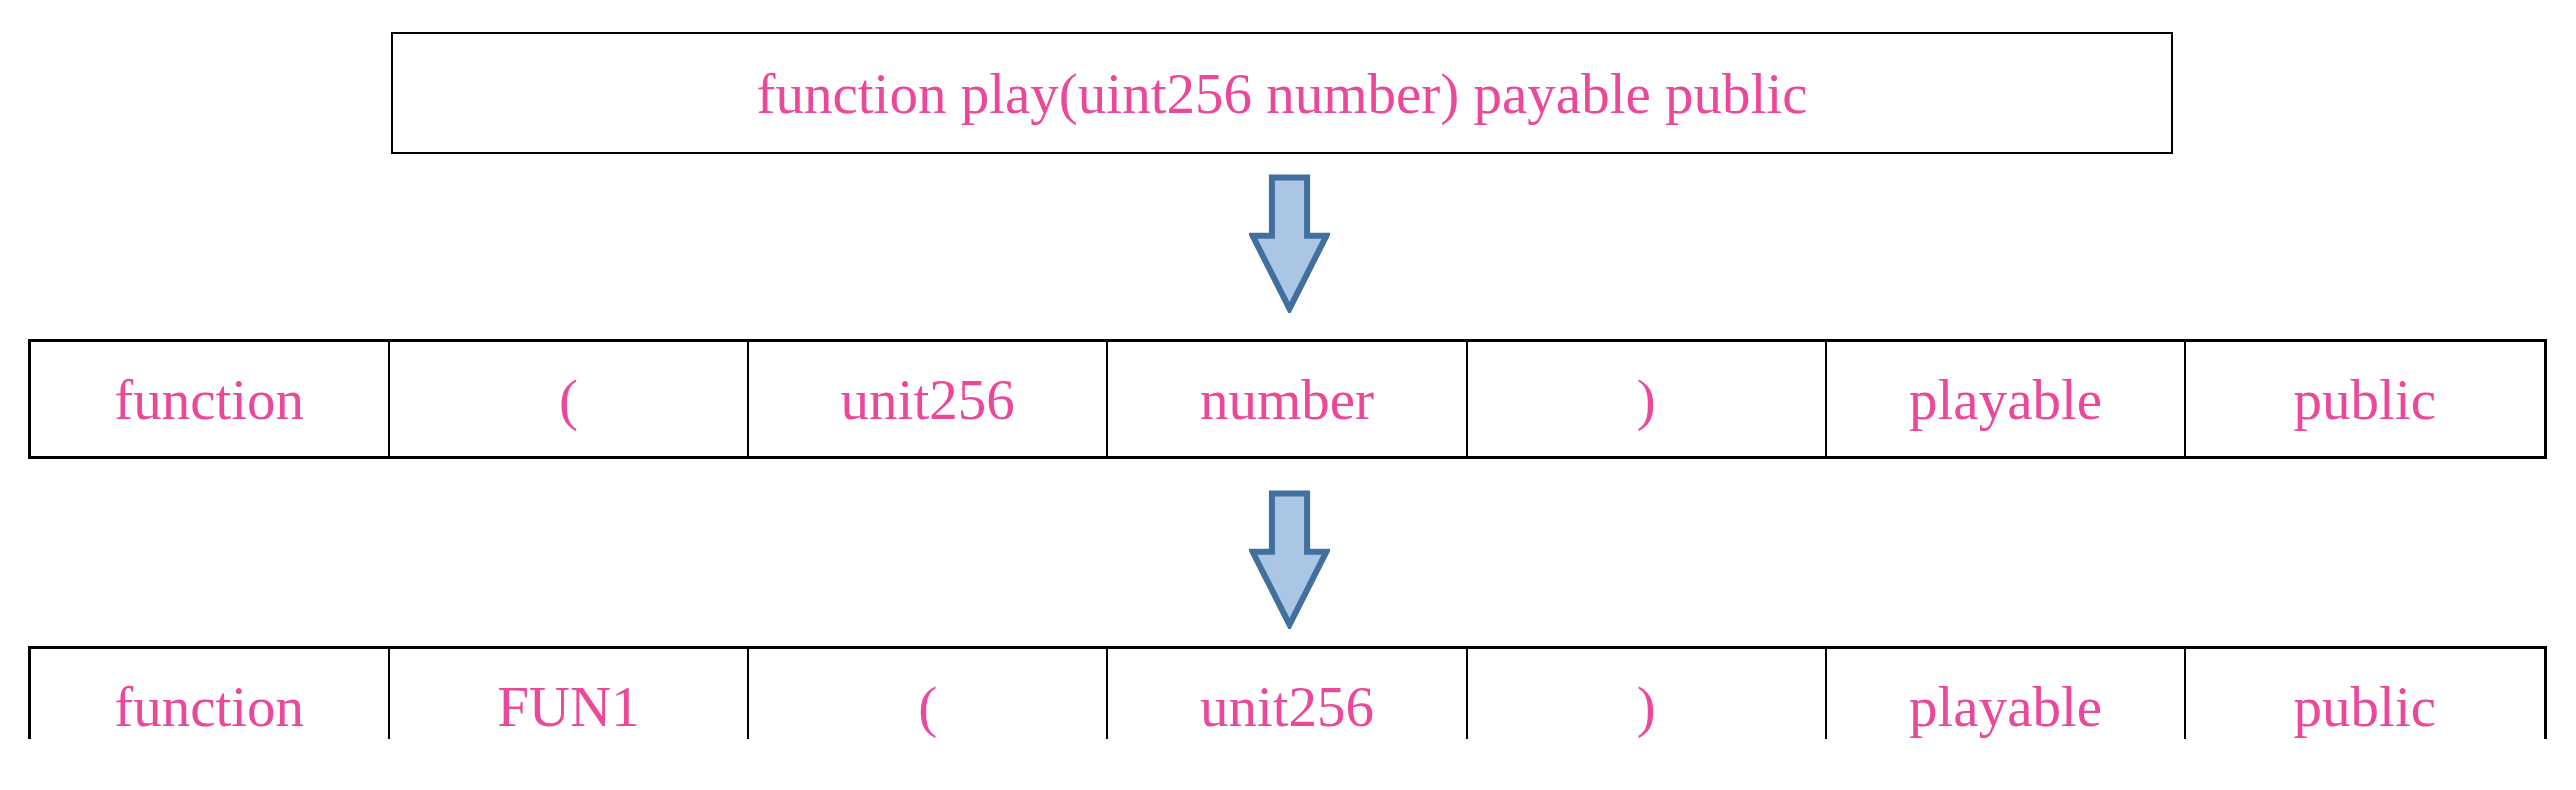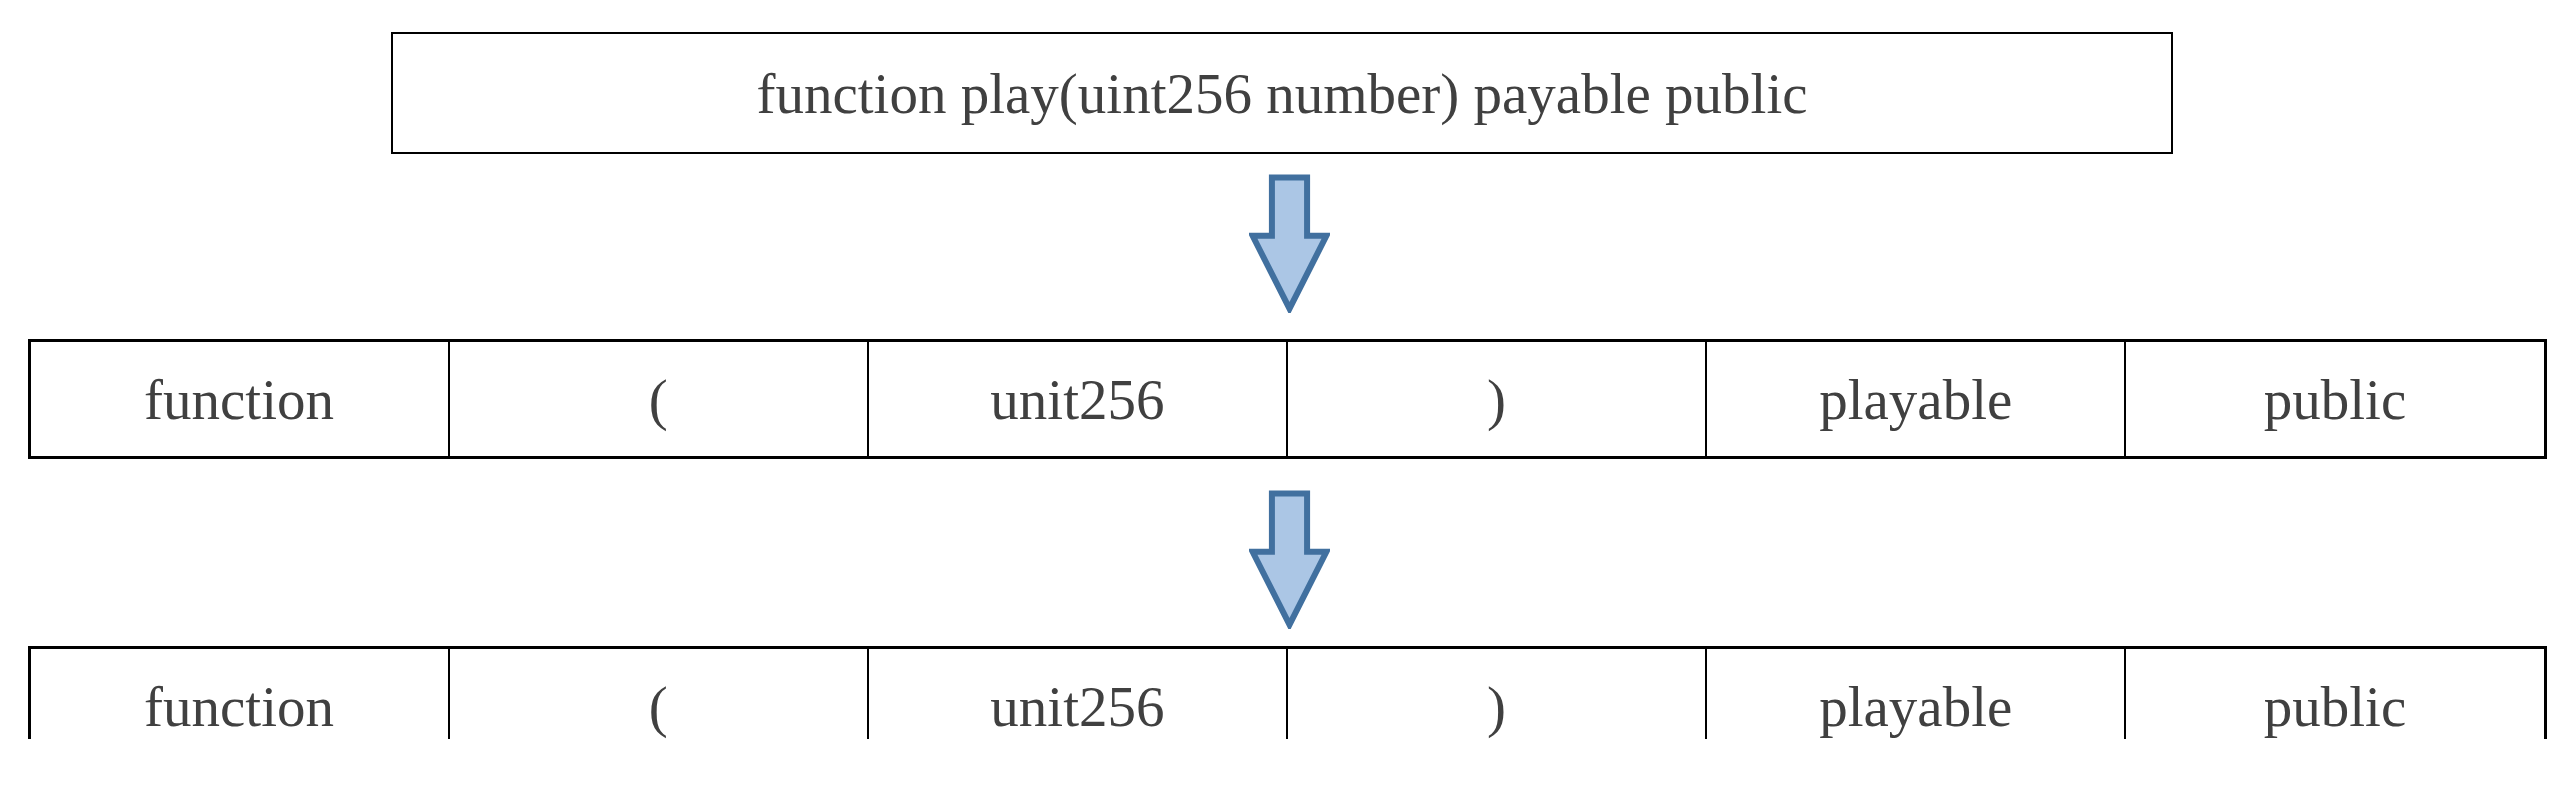--- a/index.html
+++ b/index.html
@@ -7,21 +7,21 @@
     margin: 0;
     padding: 0;
     background: #ffffff;
   }
   .canvas {
     position: relative;
     width: 2576px;
     height: 739px;
     background: #ffffff;
     font-family: "Liberation Serif", "DejaVu Serif", serif;
-    color: #404040;
+    color: #ec4899;
     overflow: hidden;
     border-radius: 26px;
   }
   .source-box {
     position: absolute;
     left: 391px;
     top: 32px;
     width: 1782px;
     height: 122px;
     border: 2.6px solid #000000;
@@ -80,31 +80,33 @@
   </div>
 
   <svg class="arrow arrow-1" viewBox="0 0 94 162" aria-hidden="true">
     <polygon points="26.5,4 67.5,4 67.5,72 90,72 47,157 4,72 26.5,72" stroke-width="7" stroke-linejoin="miter" fill="#abc6e5" stroke="#41709f"></polygon>
   </svg>
 
   <div class="token-table row-1">
     <div class="cell">function</div>
     <div class="cell">(</div>
     <div class="cell">unit256</div>
+    <div class="cell">number</div>
     <div class="cell">)</div>
     <div class="cell">playable</div>
     <div class="cell">public</div>
   </div>
 
   <svg class="arrow arrow-2" viewBox="0 0 94 162" aria-hidden="true">
     <polygon points="26.5,4 67.5,4 67.5,72 90,72 47,157 4,72 26.5,72" stroke-width="7" stroke-linejoin="miter" fill="#abc6e5" stroke="#41709f"></polygon>
   </svg>
 
   <div class="token-table row-2">
     <div class="cell">function</div>
+    <div class="cell">FUN1</div>
     <div class="cell">(</div>
     <div class="cell">unit256</div>
     <div class="cell">)</div>
     <div class="cell">playable</div>
     <div class="cell">public</div>
   </div>
 
 </div>
 
 

